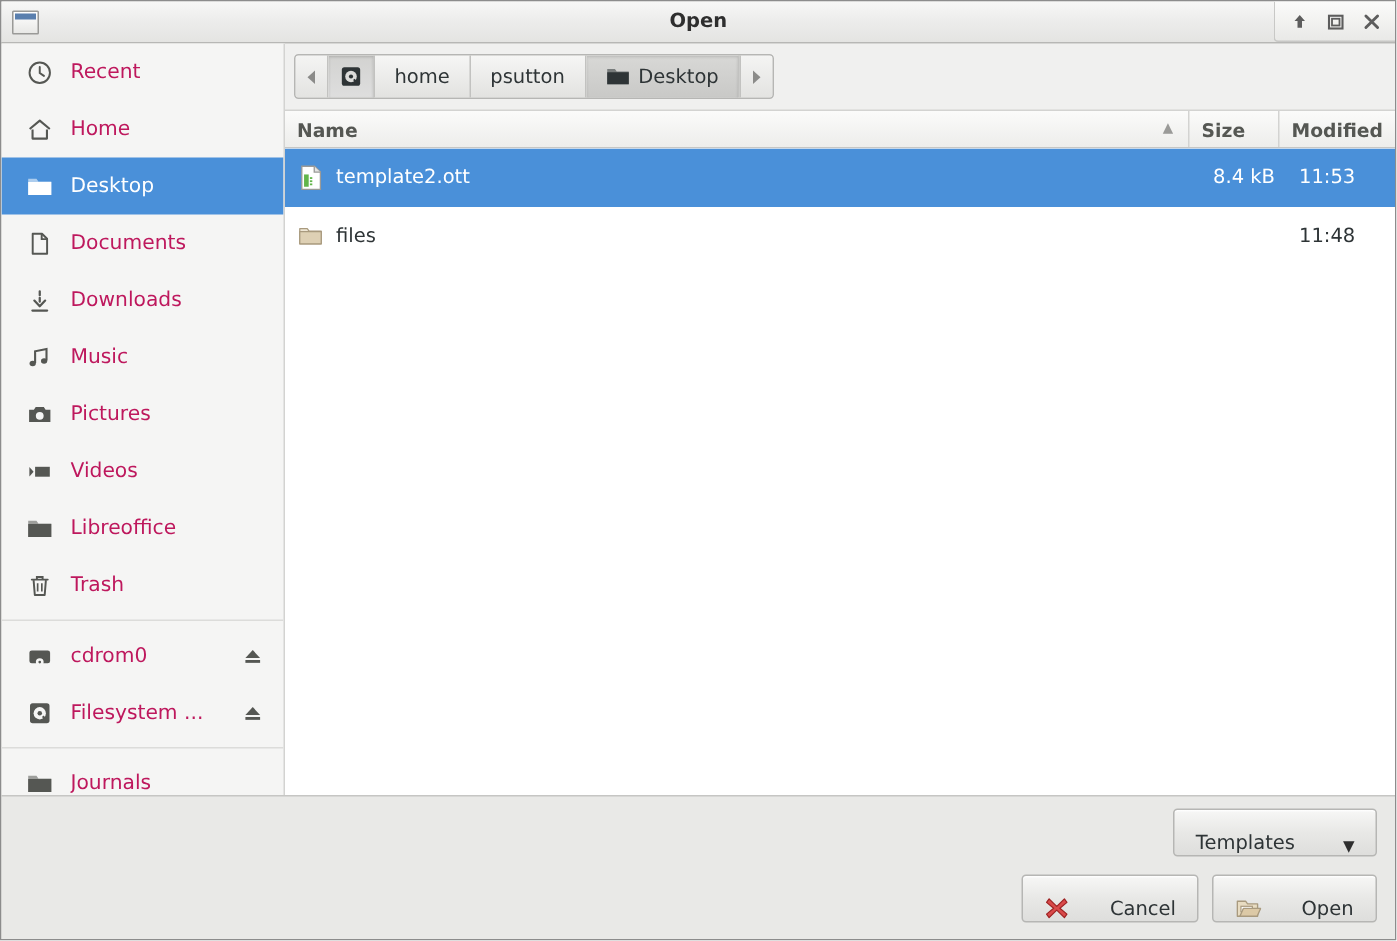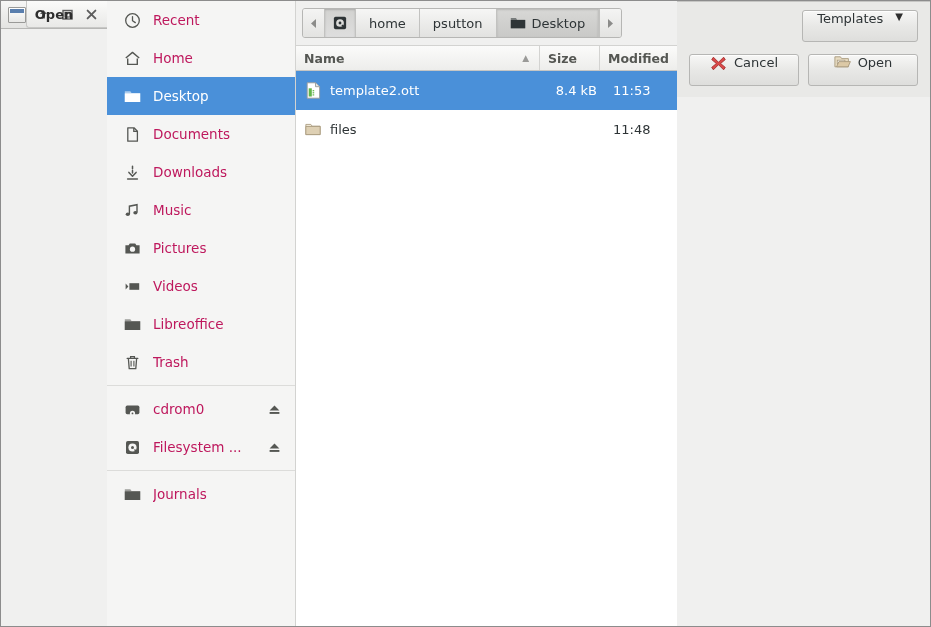--- a/index.html
+++ b/index.html
@@ -7,21 +7,21 @@
     width: 931px; height: 627px;
     font-family: "DejaVu Sans", "Liberation Sans", sans-serif;
     font-size: 13px;
     background: #ffffff;
     overflow: hidden;
     -webkit-font-smoothing: antialiased;
   }
 
   .window {
     width: 931px; height: 627px;
-    display: flex; flex-direction: row;
+    display: flex; flex-direction: column;
     border: 1px solid #8c8c8c;
     background: #f0f0ef;
     position: relative;
   }
 
   
   .titlebar {
     height: 28px; flex: 0 0 28px;
     background: linear-gradient(to bottom, #f7f7f6 0%, #ececeb 50%, #e4e4e2 100%);
     border-bottom: 1px solid #b7b7b5;
@@ -178,27 +178,28 @@
     flex: 0 0 96px; height: 96px;
     background: #e9e9e7;
     border-top: 1px solid #c6c6c4;
     padding: 8px 12px 10px 12px;
     display: flex; flex-direction: column;
   }
   .footer-top { display: flex; justify-content: flex-end; }
   .footer-bot { display: flex; justify-content: flex-end; gap: 9px; margin-top: 12px; }
 
   .btn {
-    display: inline-flex; align-items: flex-start; justify-content: center;
+    display: inline-flex; align-items: flex-end; justify-content: center;
     height: 32px; padding: 0 14px;
     border: 1px solid #b6b6b4;
     border-radius: 3px;
     background: linear-gradient(to bottom, #f7f7f6 0%, #e8e8e6 50%, #dededc 100%);
     font-size: 13px; color: #2e3436;
     box-shadow: 0 1px 0 rgba(255,255,255,0.8) inset;
+    gap: 20px;
   }
   .btn-wide { min-width: 106px; justify-content: space-between; }
   .btn-action { min-width: 110px; }
   .btn .bico { margin-right: 7px; display: flex; align-items: center; }
   .caret { margin-left: 12px; font-size: 10px; color: #2e2e2e; }
 </style>
 </head>
 <body>
 
 <div class="window">

